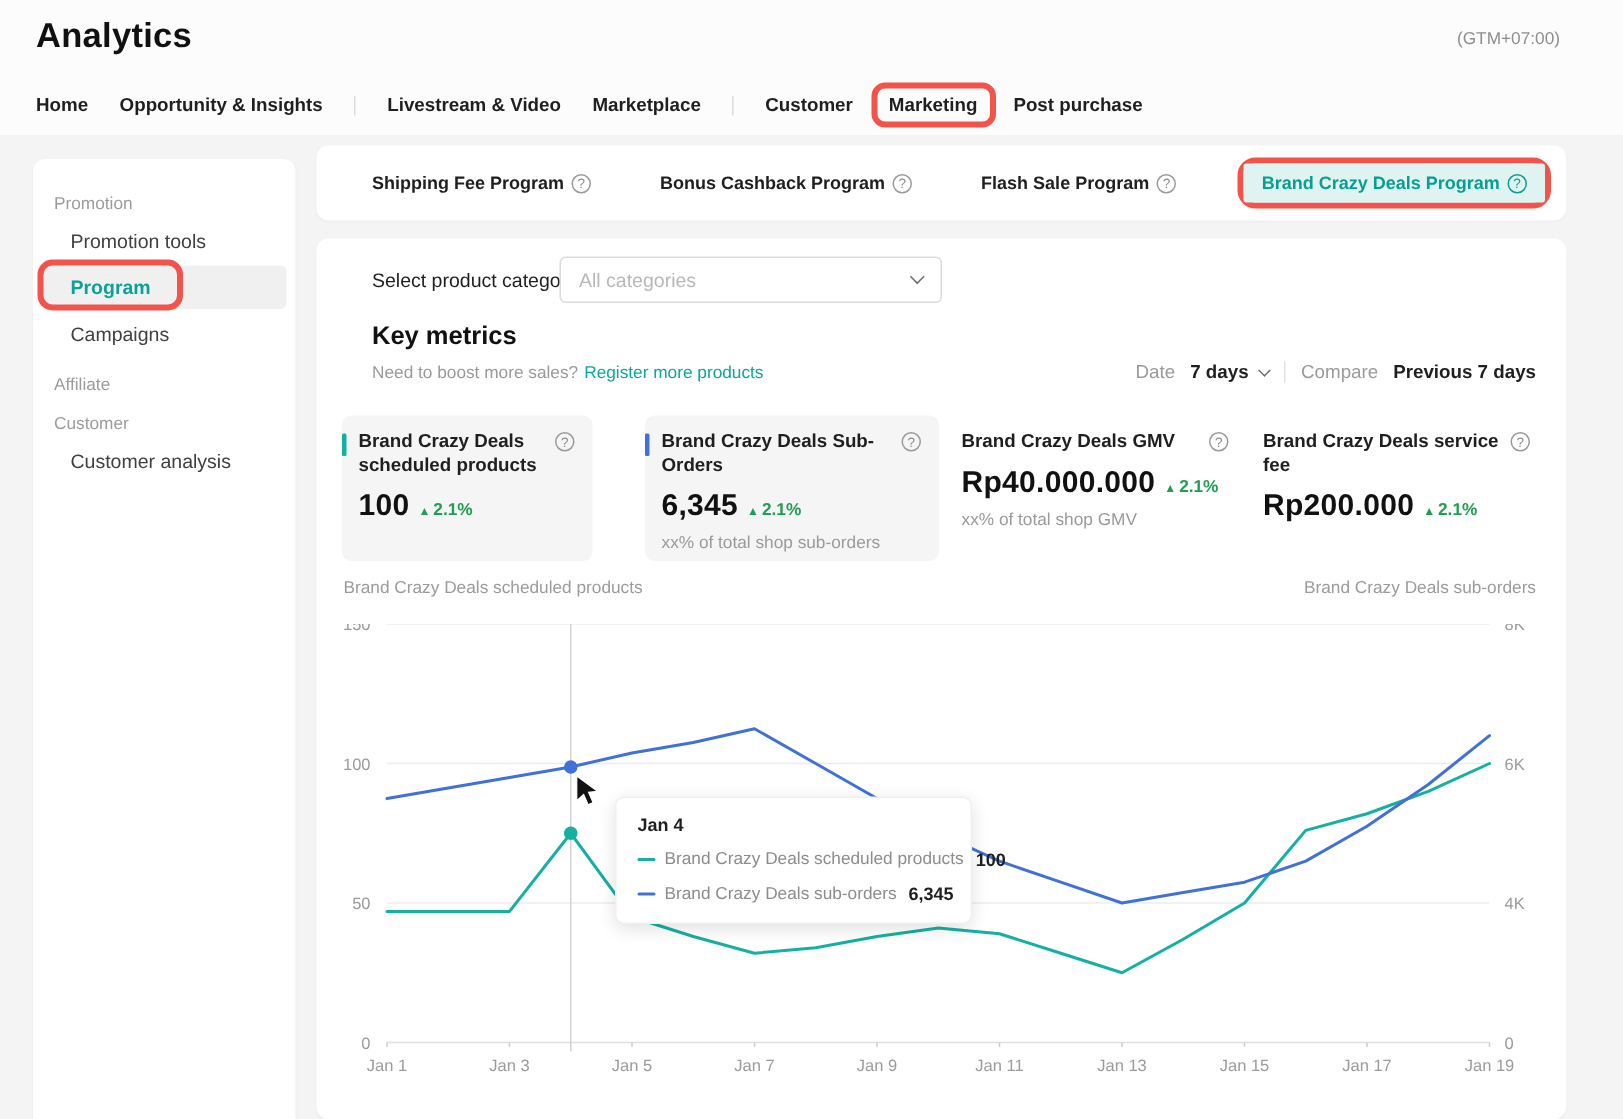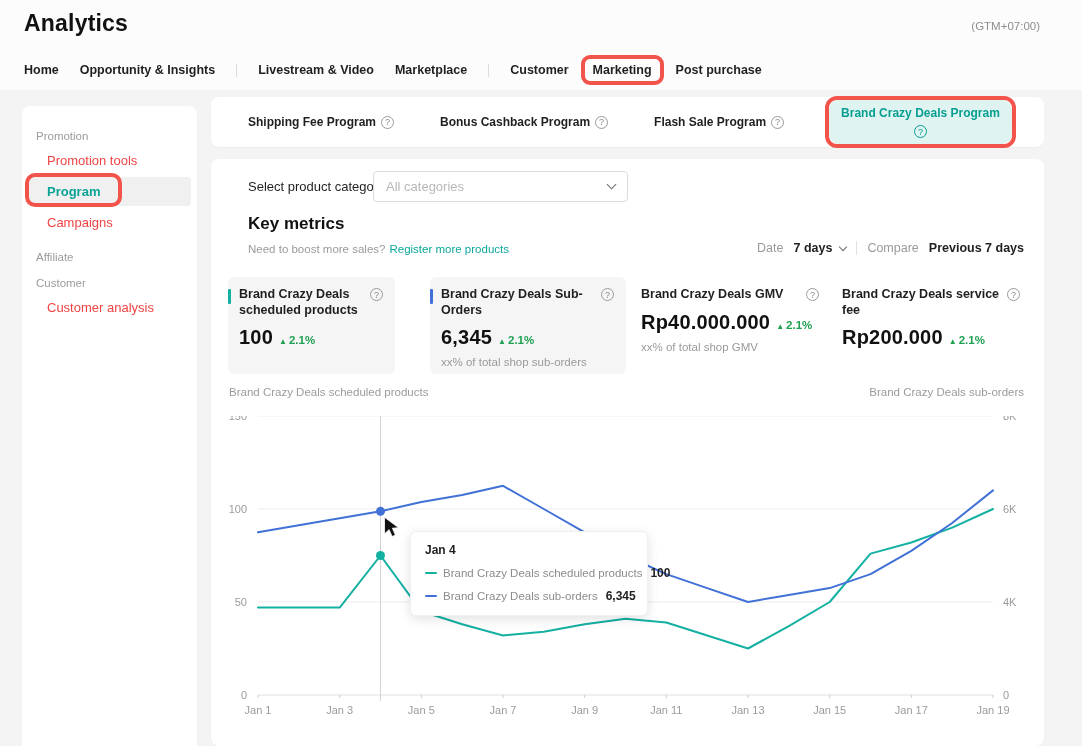--- a/index.html
+++ b/index.html
@@ -12,30 +12,30 @@
   .page-title { position:absolute; left:24px; top:10px; font-size:23px; font-weight:700; color:#111; letter-spacing:.2px; }
   .gtm { position:absolute; right:42px; top:20px; font-size:11.5px; color:#8e8e8e; }
   .nav { position:absolute; left:24px; top:56px; height:28px; display:flex; align-items:center; gap:21px; }
   .nav-item { font-size:12.5px; font-weight:700; color:#1f1f1f; cursor:pointer; white-space:nowrap; }
   .nav-sep { width:1px; height:13px; background:#dcdcdc; }
   .nav-annot { display:inline-flex; border:4px solid #f2544b; border-radius:9px; padding:4px 8px; margin:-9px -9px; }
 
   
   .sidebar { position:absolute; left:22px; top:106px; width:175px; height:640px; background:#fff; border-radius:8px 8px 0 0; box-shadow:0 1px 2px rgba(0,0,0,.03); padding-top:10px; }
   .side-section-label { margin:14px 0 4px 14px; font-size:11.5px; color:#9c9c9c; }
-  .side-item { position:relative; margin:2px 6px; padding:7px 0 7px 19px; font-size:13px; color:#ef4444; border-radius:4px; cursor:pointer; }
+  .side-item { position:relative; margin:2px 6px; padding:7px 0 7px 19px; font-size:13px; color:#404040; border-radius:4px; cursor:pointer; }
   .side-item.active { background:#f0f0f1; color:#0aa396; font-weight:700; }
   .annot-ring { position:absolute; left:-3px; top:-4px; width:97px; height:34px; border:4px solid #f2544b; border-radius:10px; pointer-events:none; }
 
   
   .tabs-card { position:absolute; left:211px; top:97px; width:833px; height:50px; background:#fff; border-radius:8px; box-shadow:0 1px 2px rgba(0,0,0,.03); display:flex; align-items:center; padding-left:37px; gap:46px;text-align:center; }
   .program-tab { display:flex; align-items:center; gap:5px; font-size:12px; font-weight:700; color:#1f1f1f; cursor:pointer; white-space:nowrap; }
   .qicon { display:inline-flex; align-items:center; justify-content:center; width:13px; height:13px; border:1px solid #9a9a9a; border-radius:50%; font-size:9px; font-weight:400; color:#8a8a8a; cursor:pointer; flex:0 0 auto; }
   .tab-annot { display:inline-flex; border:4px solid #f2544b; border-radius:12px; margin:-5px -5px; }
-  .program-tab.active { background:#dff3f0; border-radius:10px; padding:6px 12px; color:#089f92;flex-direction:column; }
+  .program-tab.active { background:#dff3f0; border-radius:2px; padding:6px 12px; color:#089f92; }
   .program-tab.active .qicon { border-color:#089f92; color:#089f92; }
 
   
   .main-card { position:absolute; left:211px; top:159px; width:833px; height:587px; background:#fff; border-radius:8px; box-shadow:0 1px 2px rgba(0,0,0,.03); }
   .filter-label { position:absolute; left:37px; top:12px; height:31px; line-height:31px; font-size:13px; color:#1f1f1f; }
   .cat-select { position:absolute; left:162px; top:12px; width:255px; height:31px; border:1px solid #dcdcdc; border-radius:4px; background:#fff; display:flex; align-items:center; padding:0 12px; cursor:pointer; }
   .cat-placeholder { flex:1; font-size:13px; color:#b8b8b8; }
   .chev { width:7px; height:7px; border-right:1.5px solid #6f6f6f; border-bottom:1.5px solid #6f6f6f; transform:rotate(45deg); margin-top:-4px; }
   .chev.small { width:6px; height:6px; margin-top:-2px; margin-left:2px; }
 

